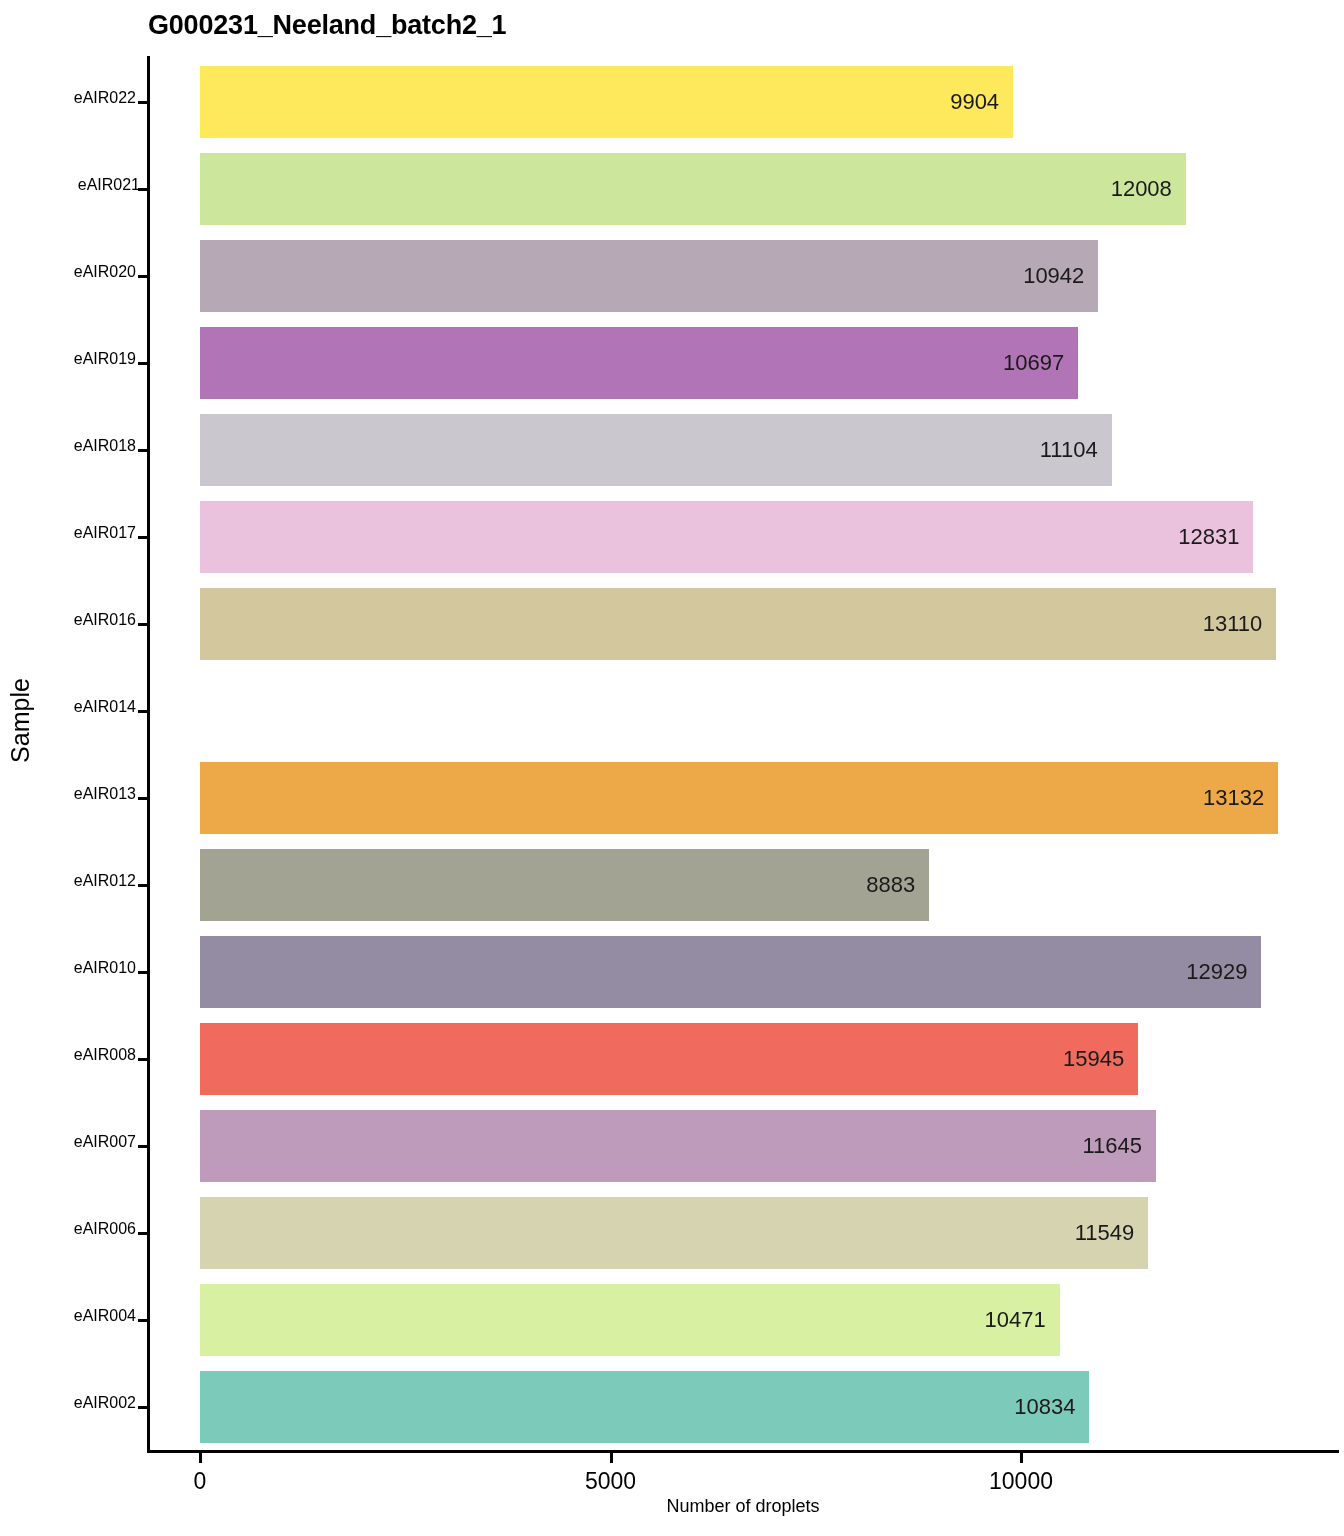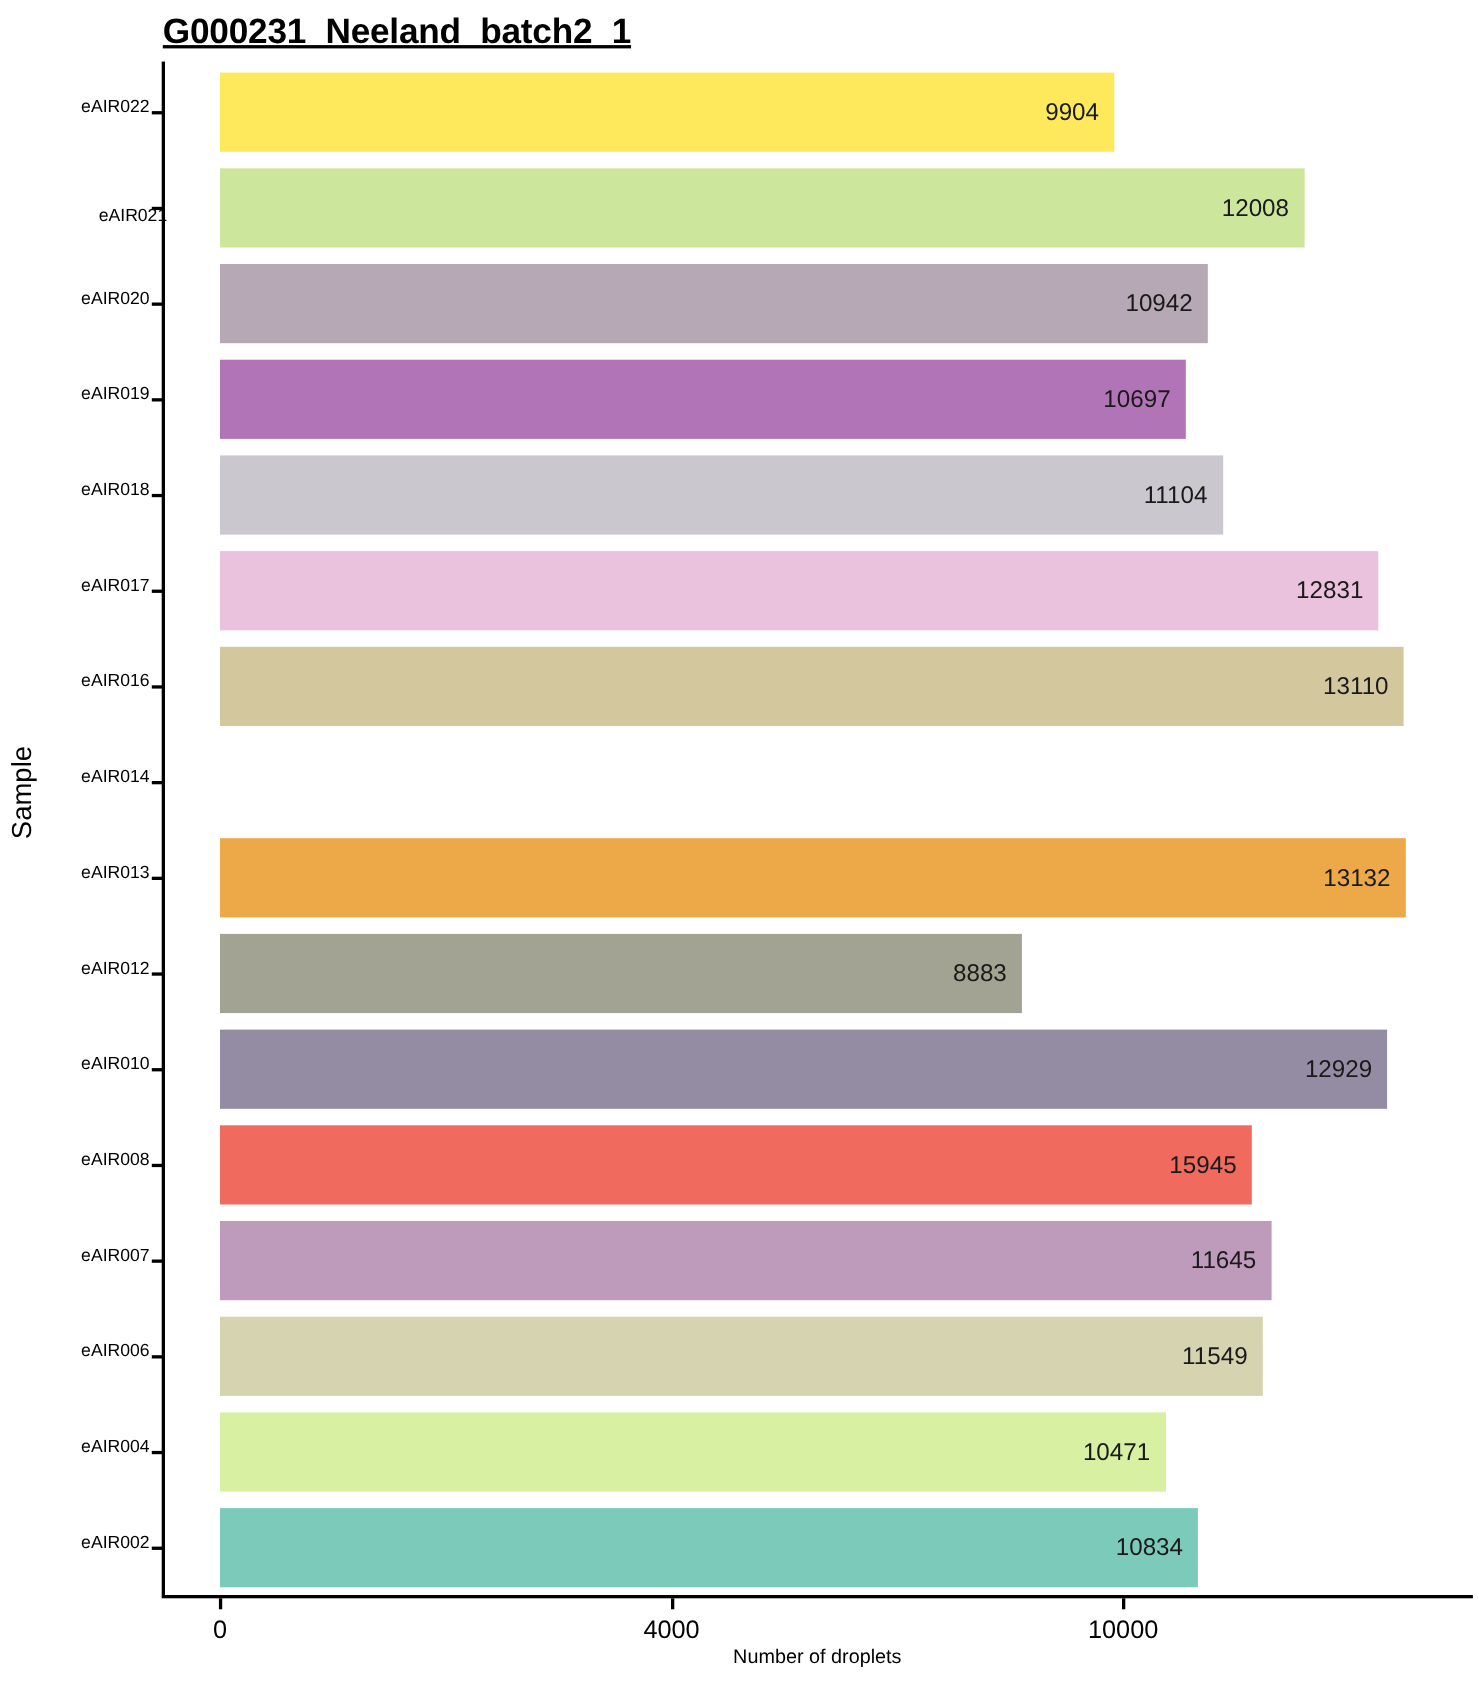--- a/index.html
+++ b/index.html
@@ -19,25 +19,24 @@
     position: relative;
     width: 1344px;
     height: 1536px;
   }
 
   
   #chart-title {
     position: absolute;
     left: 148px;
     top: 10px;
-    font-size: 32px;
+    font-size: 27px;
     font-weight: bold;
     letter-spacing: -0.2px;
     white-space: nowrap;
-    text-decoration: underline;
   }
 
   
   #y-axis-title {
     position: absolute;
     left: 4px;
     top: 0;
     width: 32px;
     height: 1440px;
     display: flex;
@@ -147,21 +146,21 @@
   <div id="y-axis-title">
     <span>Sample</span>
   </div>
 
   <div id="y-axis-line"></div>
   <div id="x-axis-line"></div>
 
   <div id="ticks-y">
       <div class="y-tick-label" style="top: 89.5px; left: 0px; width: 136px;">eAIR022</div>
       <div class="y-tick-mark" style="top: 100.5px;"></div>
-      <div class="y-tick-label" style="top: 176.5px; left: 16px; width: 136px; margin-top: 12px;">eAIR021</div>
+      <div class="y-tick-label" style="top: 176.5px; left: 4px; width: 136px;">eAIR021</div>
       <div class="y-tick-mark" style="top: 187.5px;"></div>
       <div class="y-tick-label" style="top: 263.5px; left: 0px; width: 136px;">eAIR020</div>
       <div class="y-tick-mark" style="top: 274.5px;"></div>
       <div class="y-tick-label" style="top: 350.5px; left: 0px; width: 136px;">eAIR019</div>
       <div class="y-tick-mark" style="top: 361.5px;"></div>
       <div class="y-tick-label" style="top: 437.5px; left: 0px; width: 136px;">eAIR018</div>
       <div class="y-tick-mark" style="top: 448.5px;"></div>
       <div class="y-tick-label" style="top: 524.5px; left: 0px; width: 136px;">eAIR017</div>
       <div class="y-tick-mark" style="top: 535.5px;"></div>
       <div class="y-tick-label" style="top: 611.5px; left: 0px; width: 136px;">eAIR016</div>
@@ -182,21 +181,21 @@
       <div class="y-tick-mark" style="top: 1231.5px;"></div>
       <div class="y-tick-label" style="top: 1307.5px; left: 0px; width: 136px;">eAIR004</div>
       <div class="y-tick-mark" style="top: 1318.5px;"></div>
       <div class="y-tick-label" style="top: 1394.5px; left: 0px; width: 136px;">eAIR002</div>
       <div class="y-tick-mark" style="top: 1405.5px;"></div>
     </div>
   <div id="ticks-x">
       <div class="x-tick-mark" style="left: 199px;"></div>
       <div class="x-tick-label" style="left: 200px;">0</div>
       <div class="x-tick-mark" style="left: 609.5px;"></div>
-      <div class="x-tick-label" style="left: 610.5px;">4000</div>
+      <div class="x-tick-label" style="left: 610.5px;">5000</div>
       <div class="x-tick-mark" style="left: 1020px;"></div>
       <div class="x-tick-label" style="left: 1021px;">10000</div>
     </div>
 
   <div id="plot-panel">
       <div class="bar-row" style="top: 7.5px; width: 813.118px; background: rgb(253, 233, 91);">
         <span class="bar-value">9904</span>
       </div>
       <div class="bar-row" style="top: 94.5px; width: 985.857px; background: rgb(204, 231, 156);">
         <span class="bar-value">12008</span>

